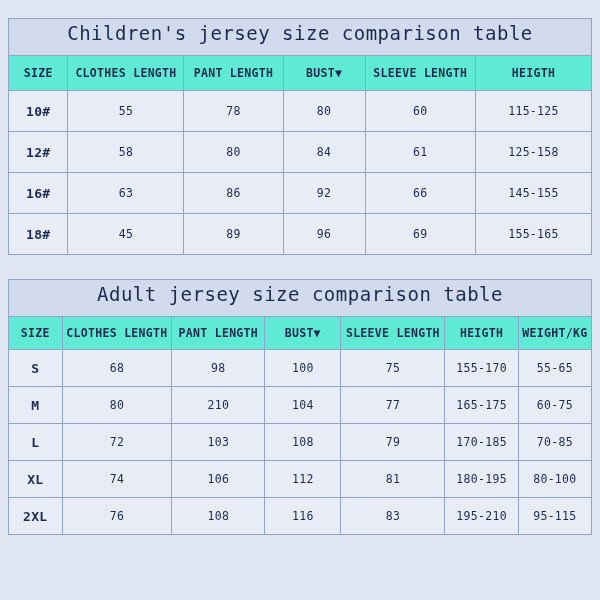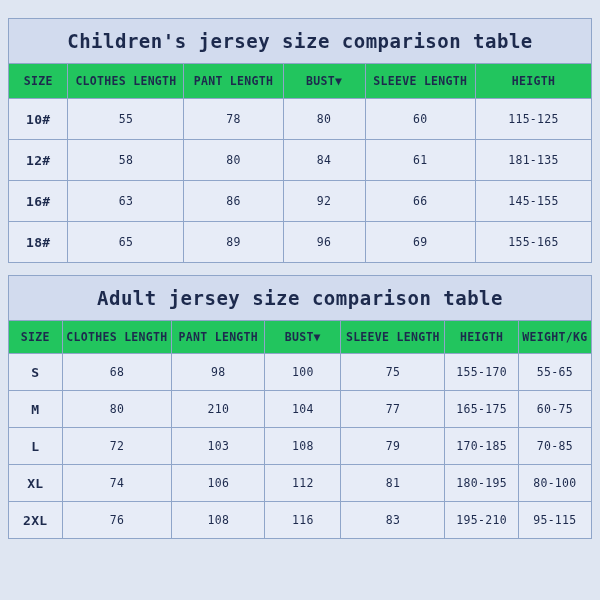--- a/index.html
+++ b/index.html
@@ -21,42 +21,42 @@
     background: #dfe6f2;
     display: flex;
     flex-direction: column;
   }
   table {
     border-collapse: collapse;
     width: 100%;
     table-layout: fixed;
   }
   .tbl-children { margin-bottom: 0px; }
-  .tbl-adult { margin-top: 12px; }
+  .tbl-adult { margin-top: 24px; }
   caption {
     caption-side: top;
     background: #d2dbee;
     color: #1d2a4d;
     font-size: 19px;
-    font-weight: bold;
+    font-weight: normal;
     letter-spacing: 0.5px;
-    padding: 11px 0 11px 0;
+    padding: 3px 0 11px 0;
     border: 1px solid #8fa5c9;
     border-bottom: none;
     text-align: center;
   }
   th, td {
     border: 1px solid #8fa5c9;
     text-align: center;
     color: #1d2a4d;
     font-size: 11.5px;
     letter-spacing: 0.3px;
   }
   thead th {
-    background: #22c55e;
+    background: #5eead4;
     font-weight: bold;
     height: 32px;
     font-size: 11.5px;
   }
   tbody td {
     background: #e7ecf7;
     height: 38px;
     font-weight: normal;
   }
   tbody td.size-col {
@@ -93,33 +93,33 @@
         <td>80</td>
         <td>60</td>
         <td>115-125</td>
       </tr>
       <tr>
         <td class="size-col">12#</td>
         <td>58</td>
         <td>80</td>
         <td>84</td>
         <td>61</td>
-        <td>181-135</td>
+        <td>125-158</td>
       </tr>
       <tr>
         <td class="size-col">16#</td>
         <td>63</td>
         <td>86</td>
         <td>92</td>
         <td>66</td>
         <td>145-155</td>
       </tr>
       <tr>
         <td class="size-col">18#</td>
-        <td>65</td>
+        <td>45</td>
         <td>89</td>
         <td>96</td>
         <td>69</td>
         <td>155-165</td>
       </tr>
     </tbody>
   </table>
 
   <table class="tbl-adult">
     <caption>Adult jersey size comparison table</caption>

